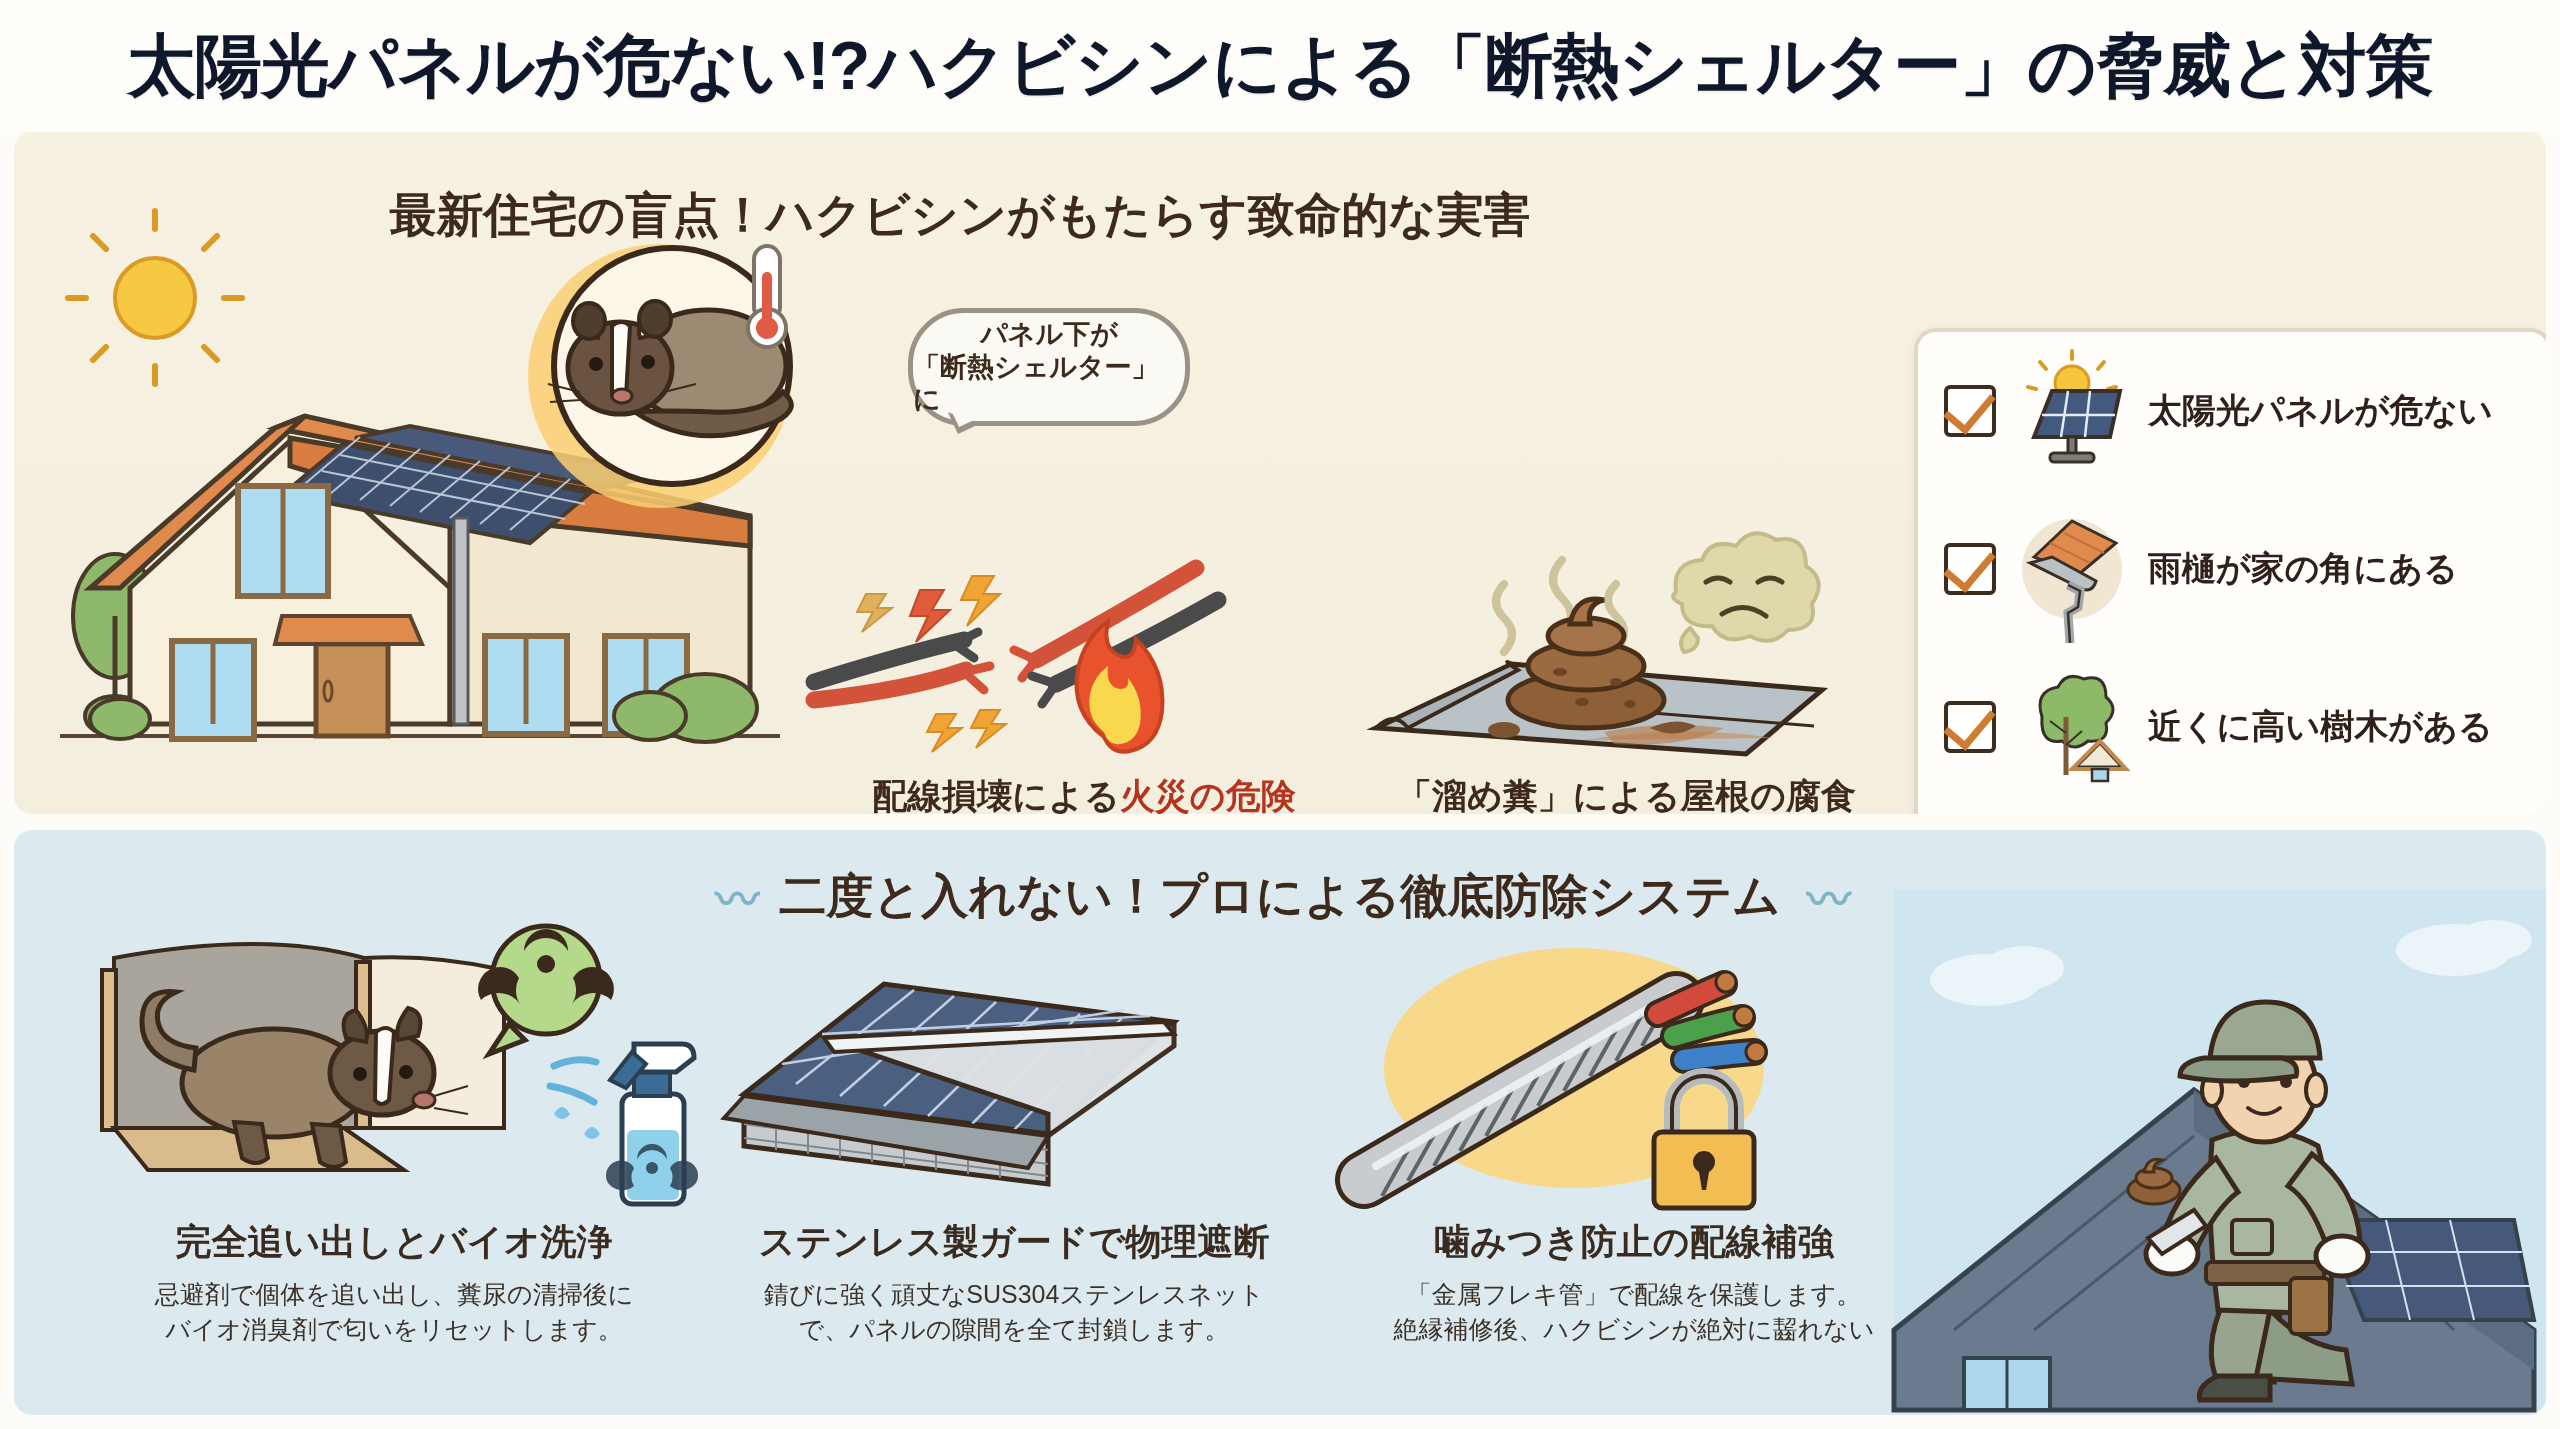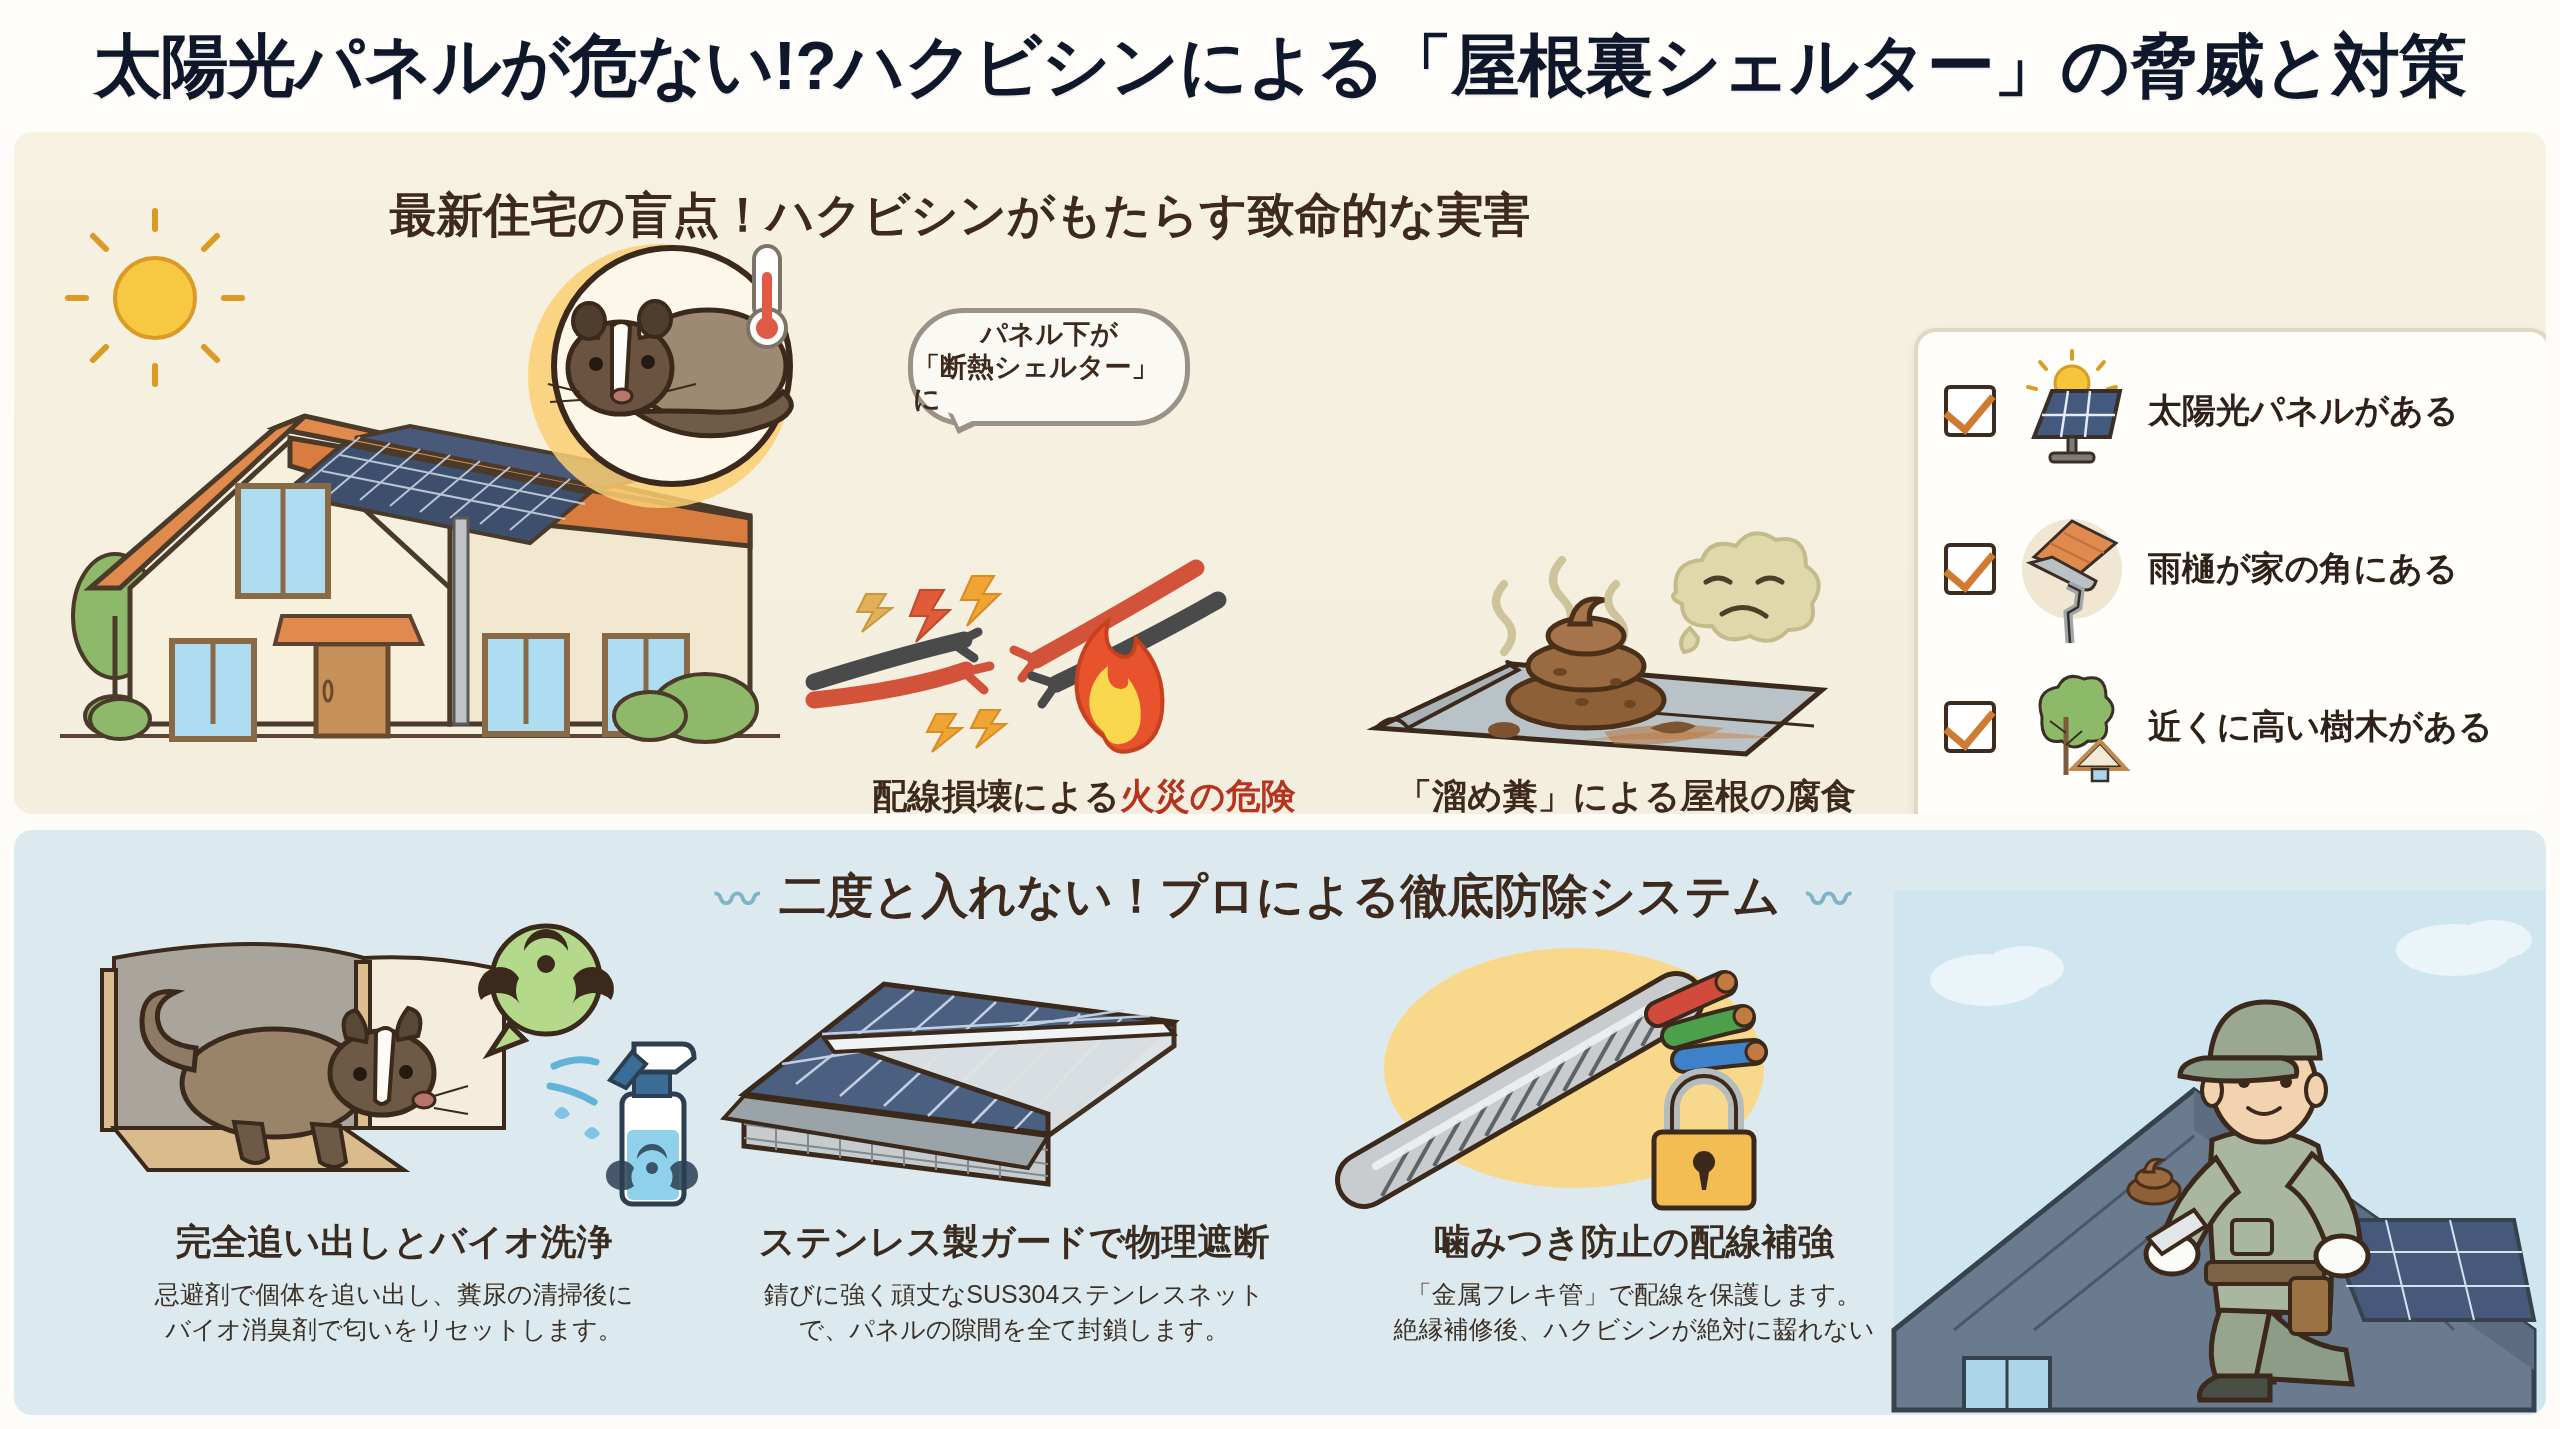--- a/index.html
+++ b/index.html
@@ -126,21 +126,21 @@
 
   #worker-scene{position:absolute;left:1880px;top:60px;width:660px;height:520px;}
 
   svg{display:block;overflow:visible;}
 </style>
 </head>
 <body>
 
 <div class="title-bar">
   <div class="title">
-    <span class="dark">太陽光パネルが危ない!?</span><span class="orange">ハクビシンによる</span><span class="dark"></span><span class="orange">「屋根裏シェルター」</span><span class="dark">の脅威と対策</span>
+    <span class="dark">太陽光パネルが危ない!?</span><span class="orange">ハクビシンによる</span><span class="dark"></span><span class="orange">「断熱シェルター」</span><span class="dark">の脅威と対策</span>
   </div>
 </div>
 
 <div class="panel" id="panel-threat">
 
   <div class="sec-head" id="threat-head">
     <span>最新住宅の盲点！ハクビシンがもたらす致命的な実害</span>
   </div>
 
   <div class="scene" id="house-scene">
@@ -362,21 +362,21 @@
           <polygon points="18,82 36,36 104,36 94,82" fill="#43597e" stroke="#3a2f27" stroke-width="4"></polygon>
           <g stroke="#e3ecf5" stroke-width="2.5">
             <line x1="26" y1="60" x2="99" y2="60"></line>
             <line x1="52" y1="36" x2="45" y2="82"></line>
             <line x1="74" y1="36" x2="69" y2="82"></line>
           </g>
           <rect x="52" y="82" width="8" height="18" fill="#7d7c78" stroke="#3a2f27" stroke-width="3"></rect>
           <rect x="34" y="98" width="44" height="9" rx="4" fill="#7d7c78" stroke="#3a2f27" stroke-width="3"></rect>
         </svg>
       </div>
-      <div class="check-label">太陽光パネルがある</div>
+      <div class="check-label">太陽光パネルが危ない</div>
     </div>
 
     <div class="check-row">
       <div class="check-box"></div>
       <div class="check-icon">
         <svg width="112" height="112" viewBox="0 0 112 112">
           <circle cx="56" cy="56" r="50" fill="#f0e6d2"></circle>
           <polygon points="18,44 56,8 100,30 62,62" fill="#e08a4e" stroke="#3a2f27" stroke-width="3"></polygon>
           <g stroke="#c0723c" stroke-width="2">
             <line x1="34" y1="30" x2="74" y2="50"></line>

